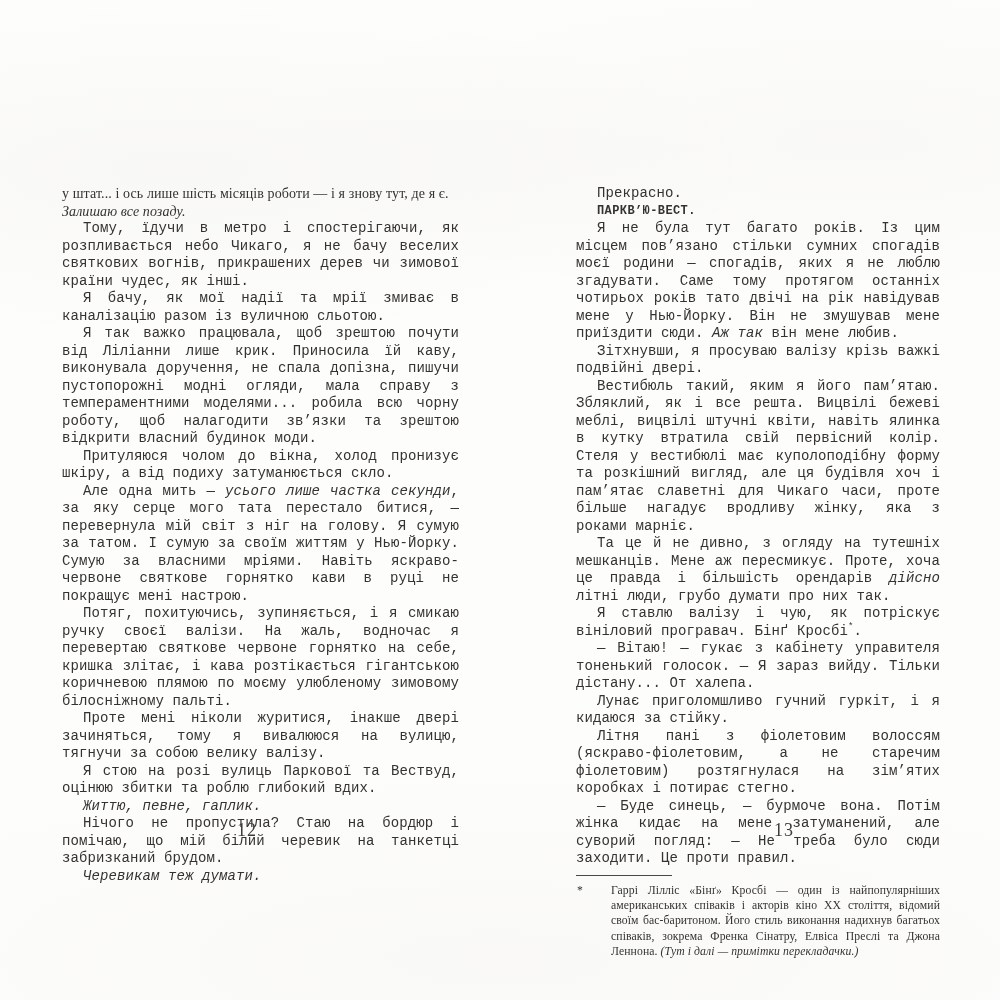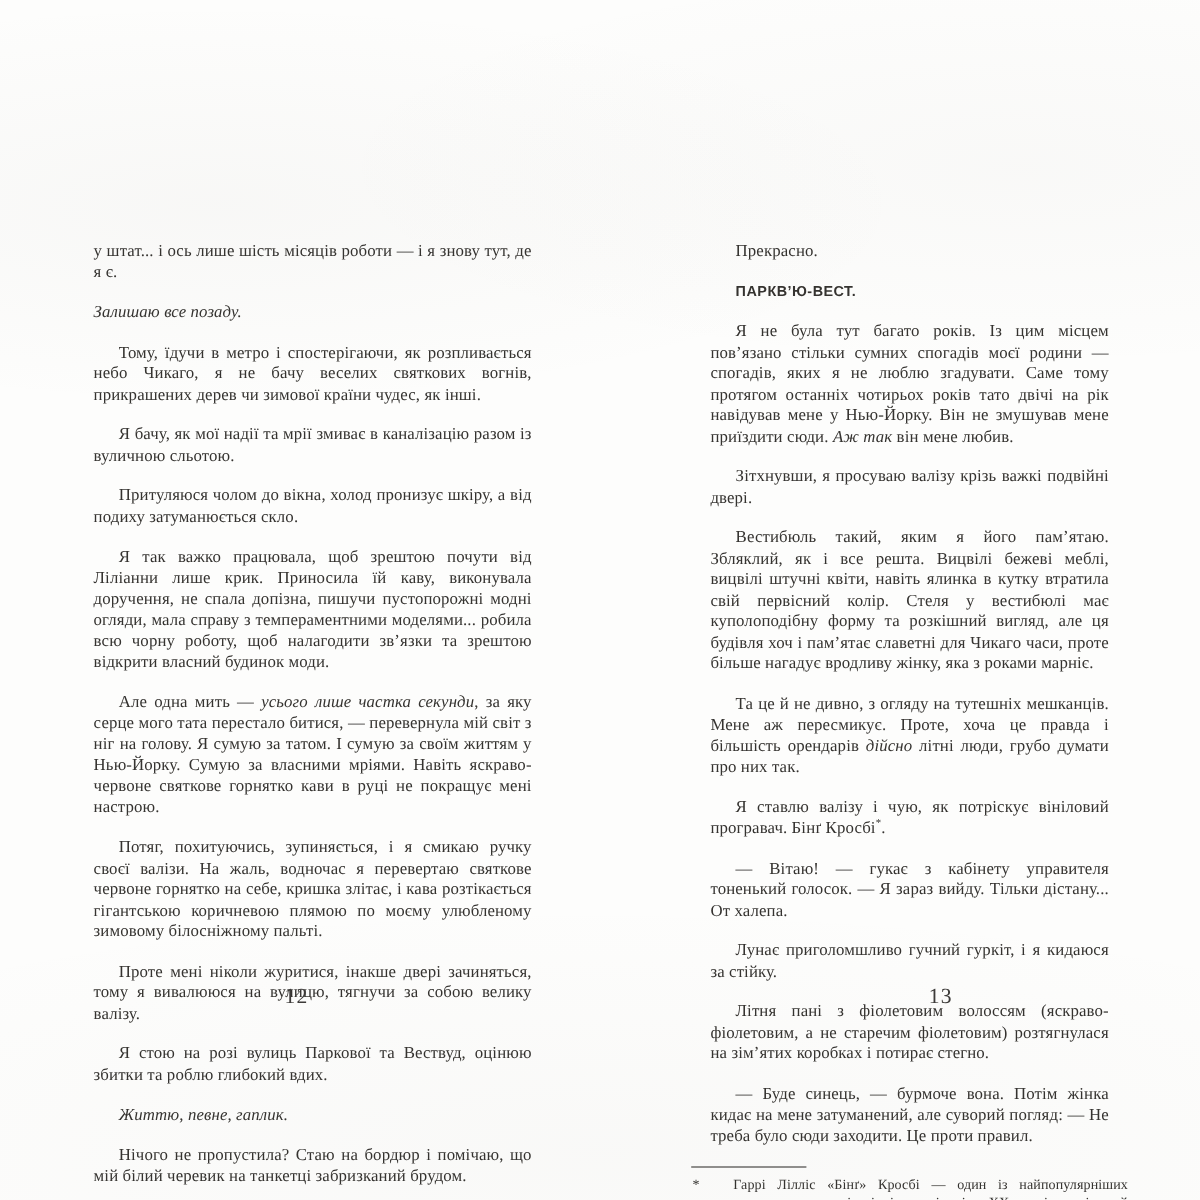--- a/index.html
+++ b/index.html
@@ -20,24 +20,24 @@
   .text-block {
     position: absolute;
     top: 185px;
     text-align: justify;
     font-size: 14px;
     line-height: 17.5px;
     letter-spacing: 0.1px;
   }
   #left-col  { left: 62px;  width: 397px; }
   #right-col { left: 576px; width: 364px; }
-  p.para { margin: 16px; padding: 0; }
-  p.indent { text-indent: 21px; }
+  p.para { margin: 0; padding: 0; }
+  p.indent { text-indent: 21px; font-family: Liberation Mono, monospace; }
   p.label {
-    font-family: Liberation Sans, sans-serif;
+    font-family: Liberation Mono, monospace;
     font-weight: 700;
     font-size: 12px;
     letter-spacing: 0.4px;
   }
   .it  { font-style: italic; }
   .sup { vertical-align: super; font-size: 9px; line-height: 0; }
   .footnote-wrap { margin-top: 7px; }
   .footnote-rule {
     width: 96px; height: 1px;
     background: var(--rule, #4a4846);
@@ -64,22 +64,22 @@
 </head>
 <body>
 
 <div class="canvas" style="--paper: #fdfdfc; --ink: #353330; --rule: #4a4846;">
 
   <div class="text-block" id="left-col">
       <p class="para"><span>у штат... і ось лише шість місяців роботи — і я знову тут, де я є.</span></p>
       <p class="para"><span class="it">Залишаю все позаду.</span></p>
       <p class="para indent"><span>Тому, їдучи в метро і спостерігаючи, як розпливається небо Чикаго, я не бачу веселих святкових вогнів, прикрашених дерев чи зимової країни чудес, як інші.</span></p>
       <p class="para indent"><span>Я бачу, як мої надії та мрії змиває в каналізацію разом із вуличною сльотою.</span></p>
+      <p class="para indent"><span>Я так важко працювала, щоб зрештою почути від Ліліанни лише крик. Приносила їй каву, виконувала доручення, не спала допізна, пишучи пустопорожні модні огляди, мала справу з темпераментними моделями... робила всю чорну роботу, щоб налагодити зв’язки та зрештою відкрити власний будинок моди.</span></p>
       <p class="para indent"><span>Притуляюся чолом до вікна, холод пронизує шкіру, а від подиху затуманюється скло.</span></p>
-      <p class="para indent"><span>Я так важко працювала, щоб зрештою почути від Ліліанни лише крик. Приносила їй каву, виконувала доручення, не спала допізна, пишучи пустопорожні модні огляди, мала справу з темпераментними моделями... робила всю чорну роботу, щоб налагодити зв’язки та зрештою відкрити власний будинок моди.</span></p>
       <p class="para indent"><span>Але одна мить — </span><span class="it">усього лише частка секунди</span><span>, за яку серце мого тата перестало битися, — перевернула мій світ з ніг на голову. Я сумую за татом. І сумую за своїм життям у Нью-Йорку. Сумую за власними мріями. Навіть яскраво-червоне святкове горнятко кави в руці не покращує мені настрою.</span></p>
       <p class="para indent"><span>Потяг, похитуючись, зупиняється, і я смикаю ручку своєї валізи. На жаль, водночас я перевертаю святкове червоне горнятко на себе, кришка злітає, і кава розтікається гігантською коричневою плямою по моєму улюбленому зимовому білосніжному пальті.</span></p>
       <p class="para indent"><span>Проте мені ніколи журитися, інакше двері зачиняться, тому я вивалююся на вулицю, тягнучи за собою велику валізу.</span></p>
       <p class="para indent"><span>Я стою на розі вулиць Паркової та Вествуд, оцінюю збитки та роблю глибокий вдих.</span></p>
       <p class="para indent"><span class="it">Життю, певне, гаплик.</span></p>
       <p class="para indent"><span>Нічого не пропустила? Стаю на бордюр і помічаю, що мій білий черевик на танкетці забризканий брудом.</span></p>
       <p class="para indent"><span class="it">Черевикам теж думати.</span></p>
     </div>
 
   <div class="text-block" id="right-col">

